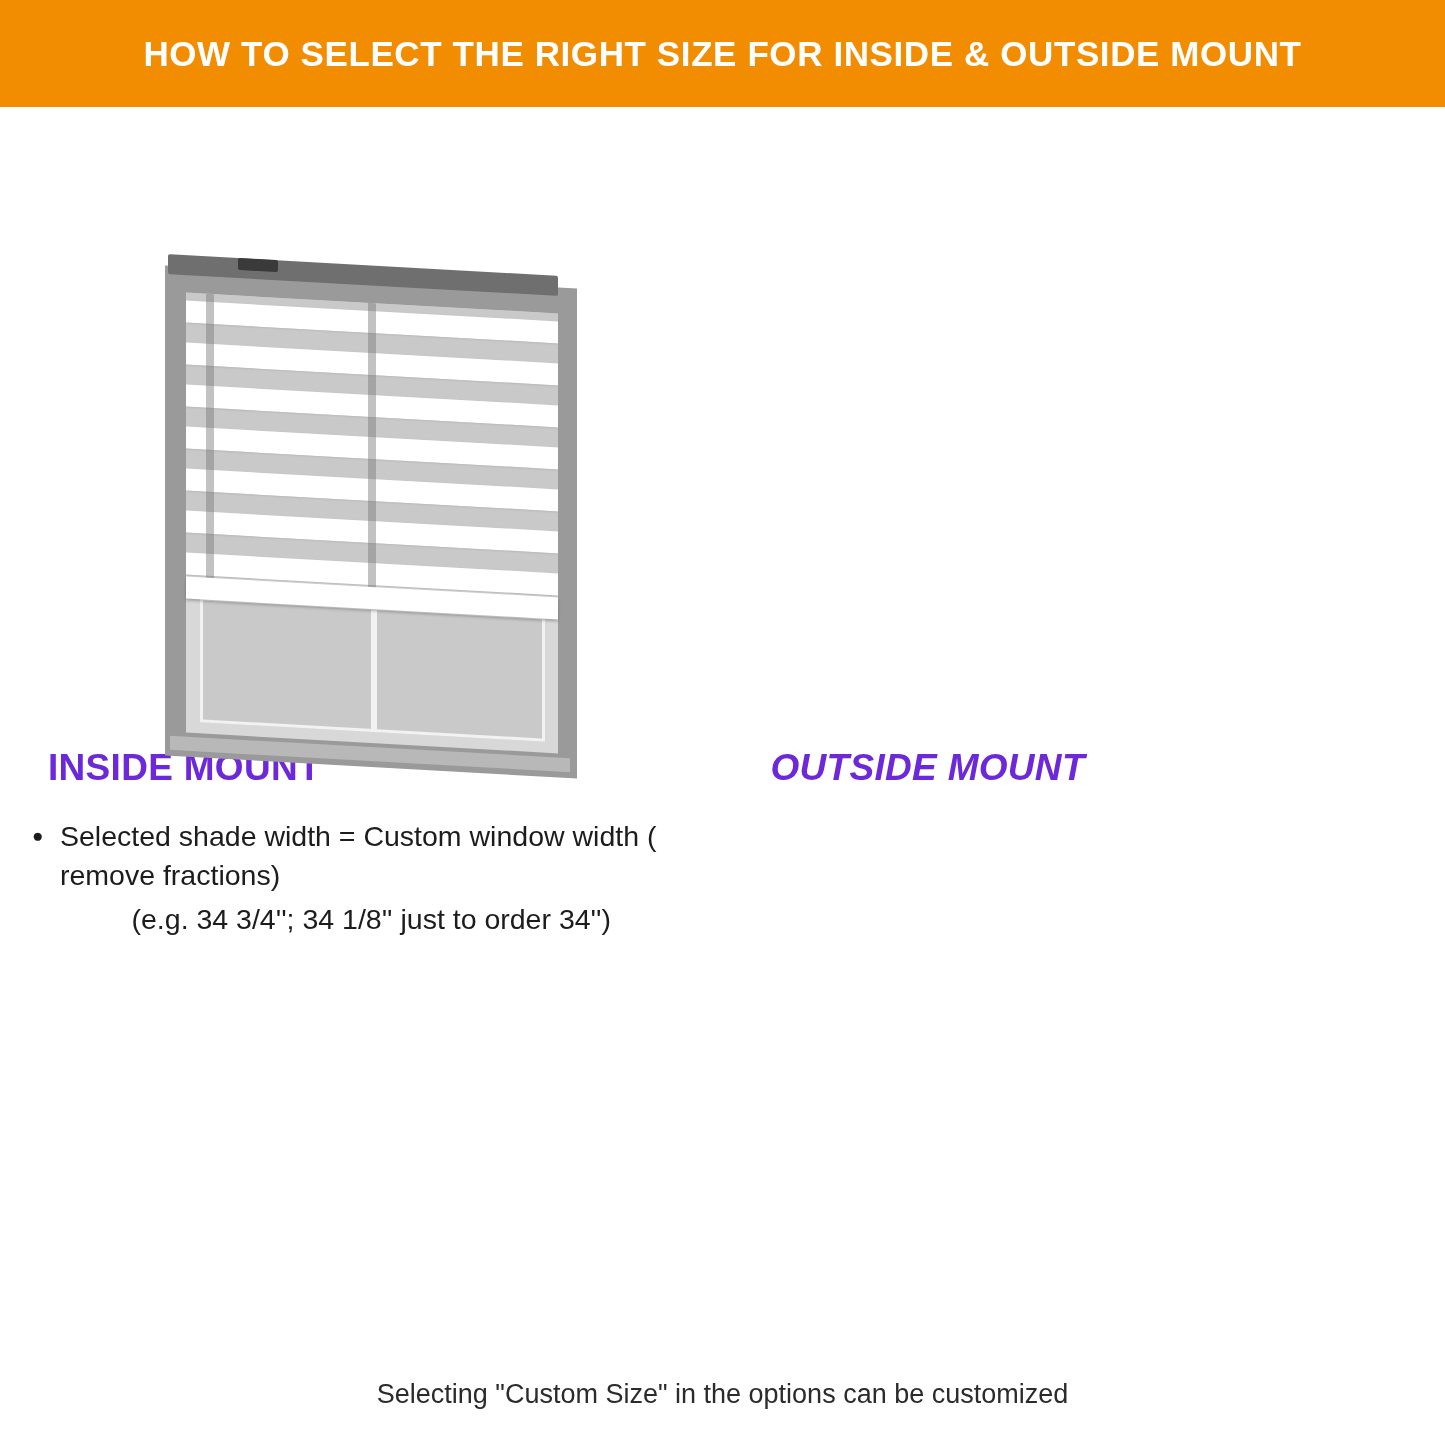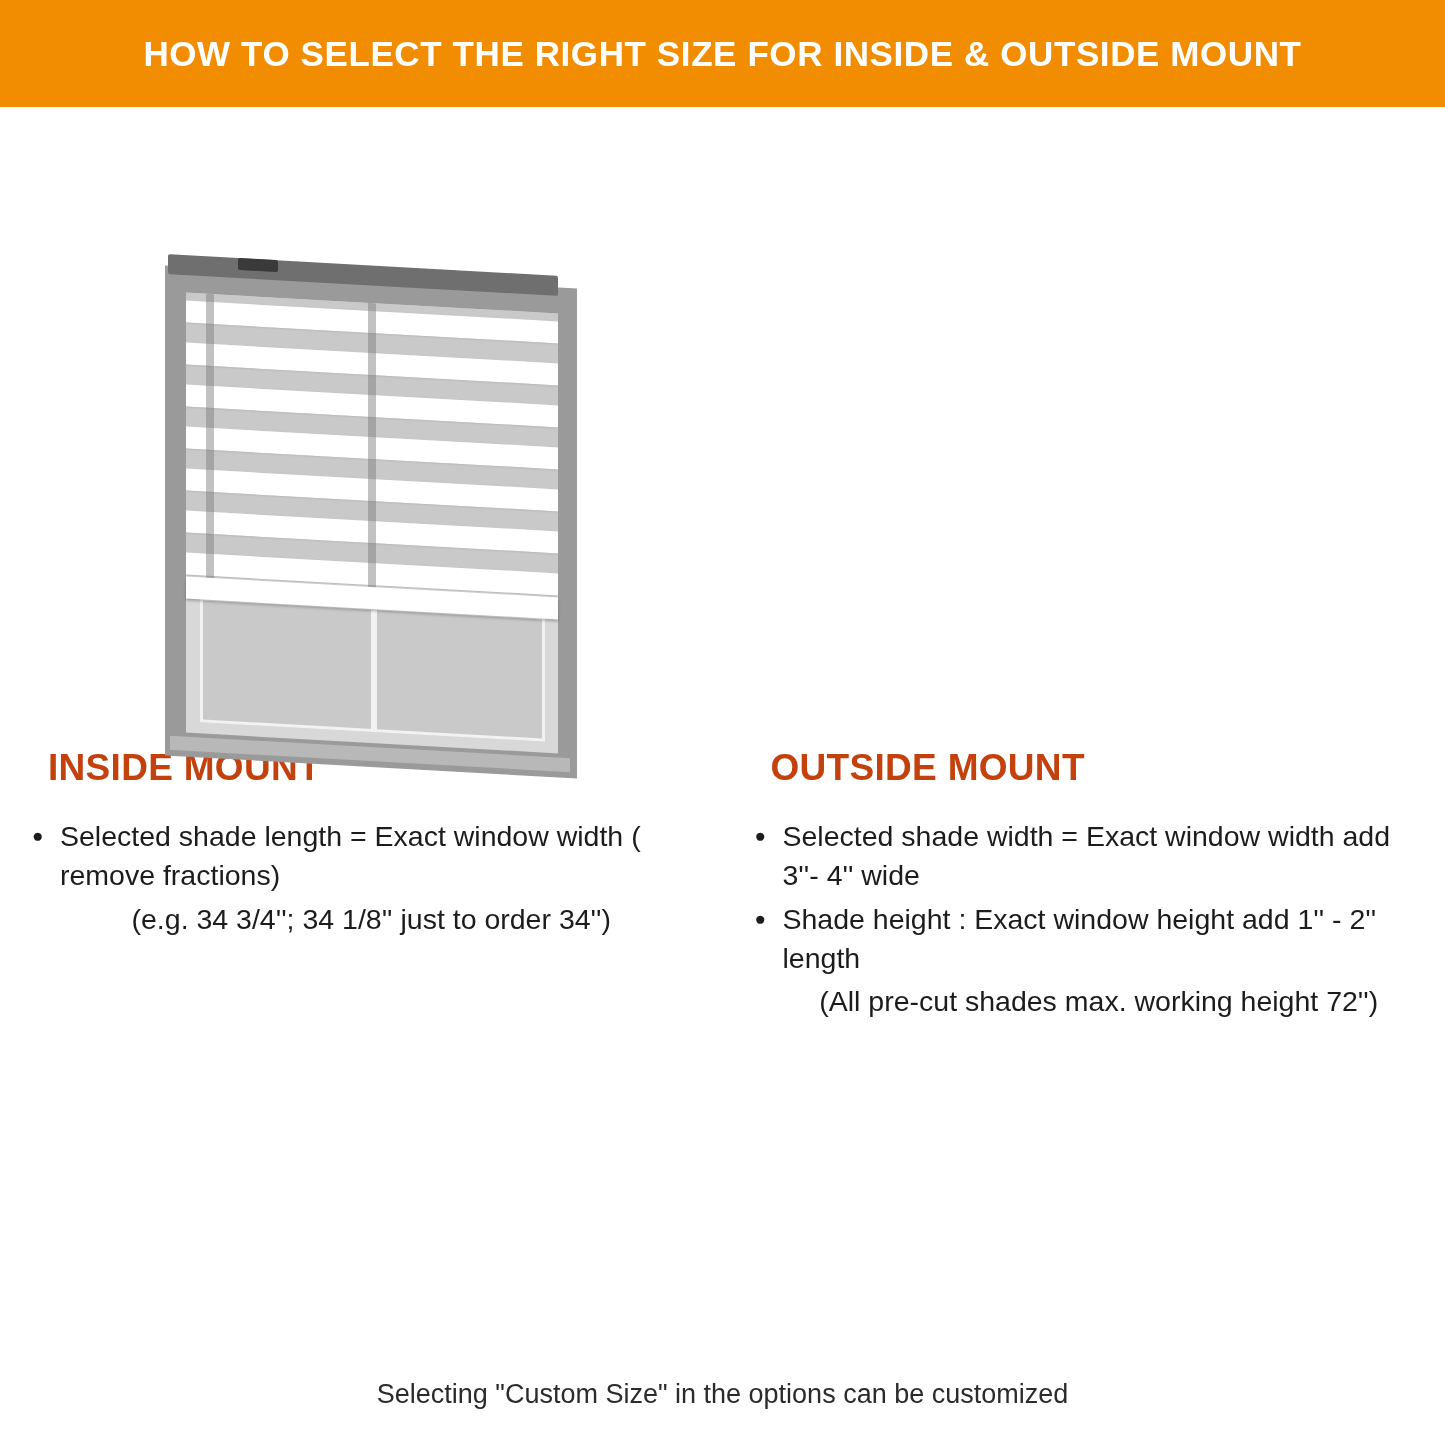--- a/index.html
+++ b/index.html
@@ -125,24 +125,24 @@
     display: flex;
     width: 100%;
     box-sizing: border-box;
     padding: 0 0 0 0;
   }
   .column {
     width: 50%;
     box-sizing: border-box;
   }
   .column.left { padding: 0 40px 0 30px; }
-  .column.right { padding: 0 30px 0 30px; }
+  .column.right { padding: 0 30px 0 30px; font-style: italic; }
 
   .section-title {
-    color: #c2410c;
+    color: #6d28d9;
     font-size: 37px;
     font-weight: bold;
     letter-spacing: 0.3px;
     margin: 0 0 28px 18px;
   }
   .column.right .section-title { margin-left: 18px; }
 
   .bullet-list {
     list-style: none;
     margin: 0;
@@ -234,28 +234,23 @@
     
     
   </div>
 </div>
 
 <div class="columns">
 
   <div class="column left">
     <div class="section-title">INSIDE MOUNT</div>
     <ul class="bullet-list">
-      <li class="bullet-item">Selected shade length = Exact window width ( remove fractions)</li>
+      <li class="bullet-item">Selected shade width = Custom window width ( remove fractions)</li>
       <li class="plain-item">(e.g. 34 3/4''; 34 1/8'' just to order 34'')</li>
     </ul>
   </div>
 
   <div class="column right">
     <div class="section-title">OUTSIDE MOUNT</div>
-    <ul class="bullet-list">
-      <li class="bullet-item">Selected shade width = Exact window width add 3''- 4'' wide</li>
-      <li class="bullet-item">Shade height : Exact window height add 1'' - 2'' length</li>
-      <li class="plain-item">(All pre-cut shades max. working height 72'')</li>
-    </ul>
   </div>
 </div>
 
 <div class="footer-note">Selecting "Custom Size" in the options can be customized</div>
 
 </body></html>

